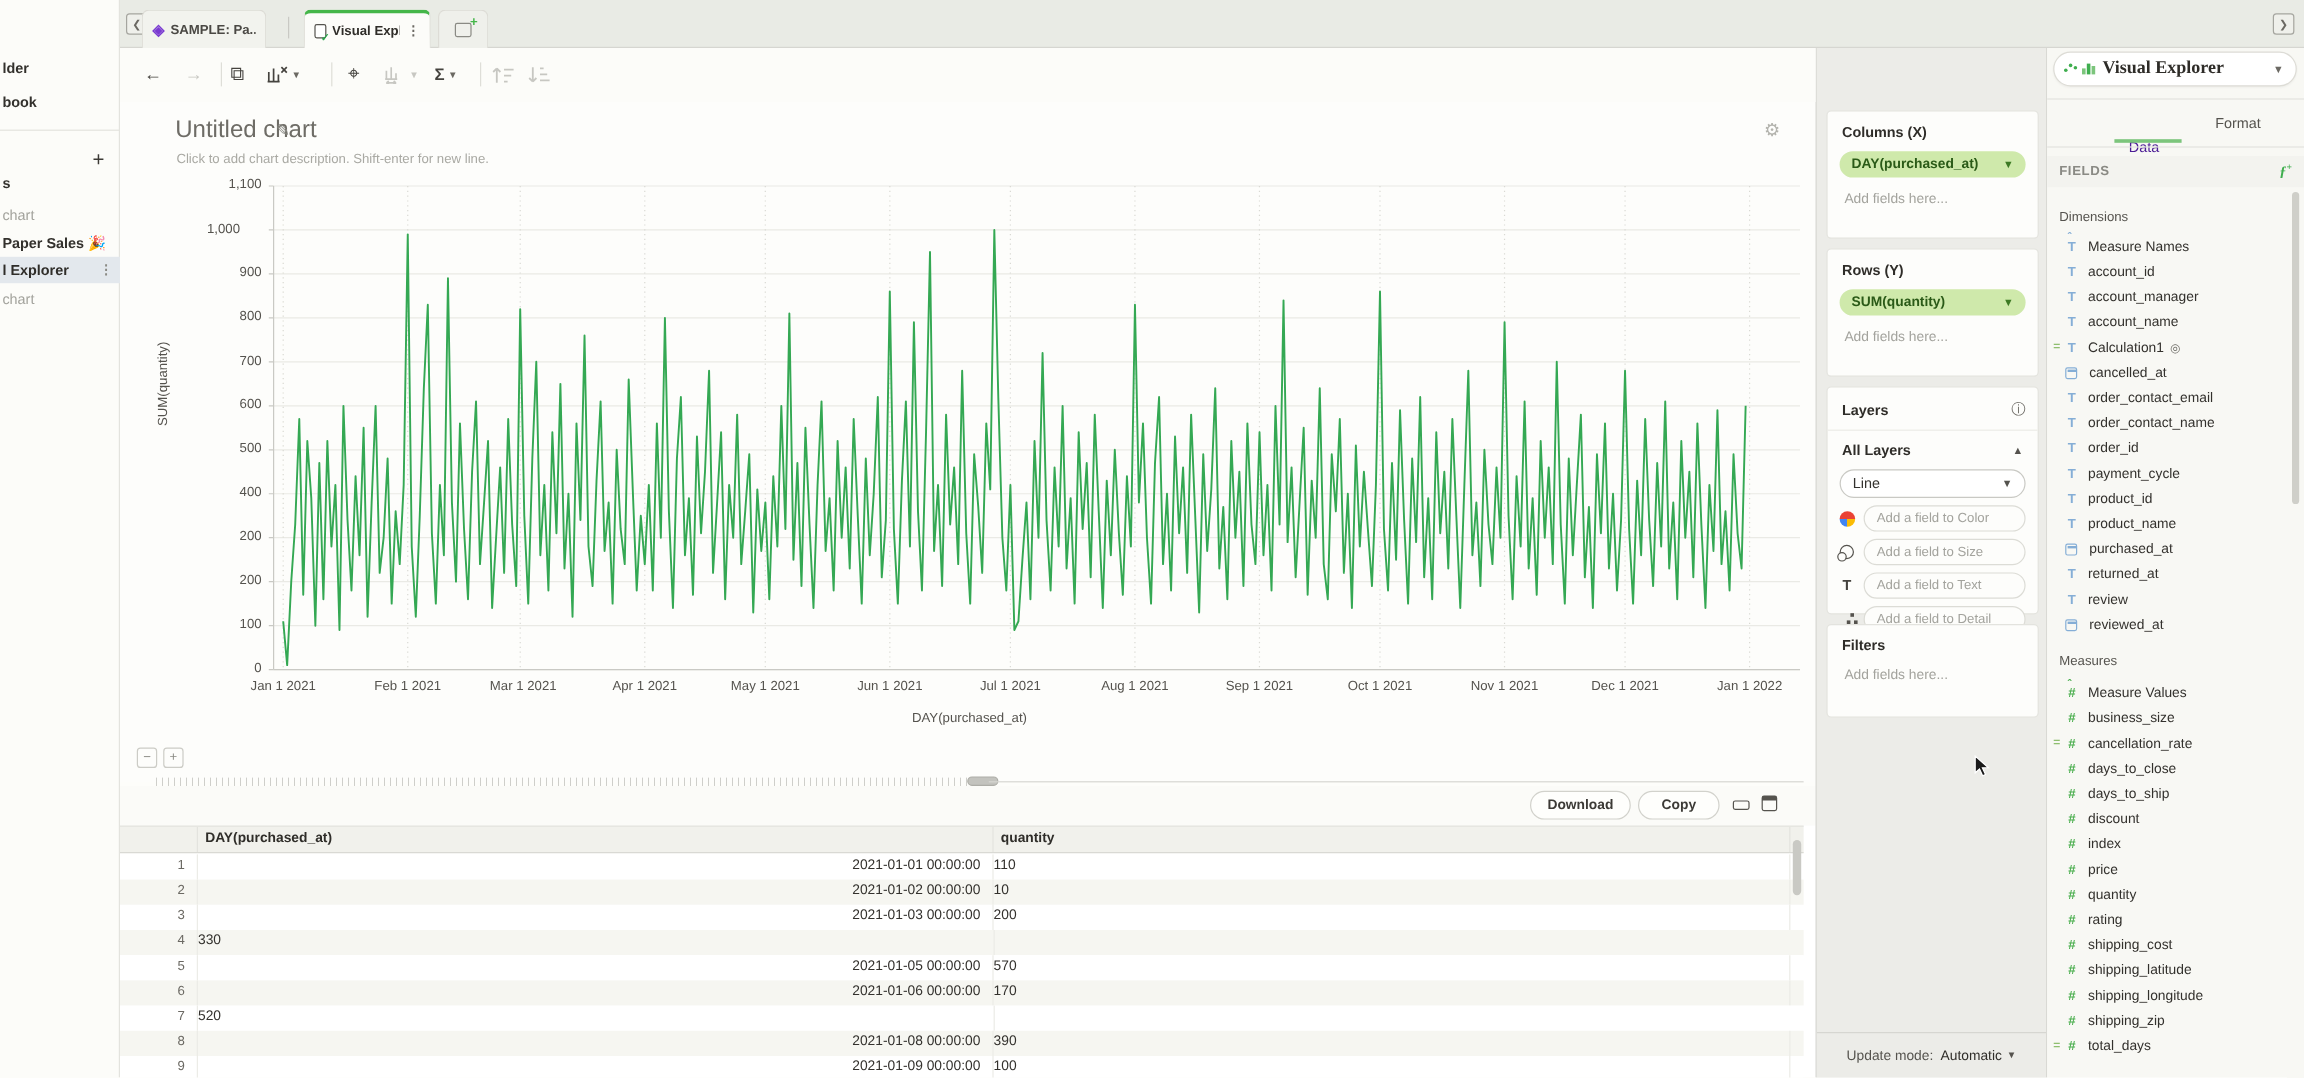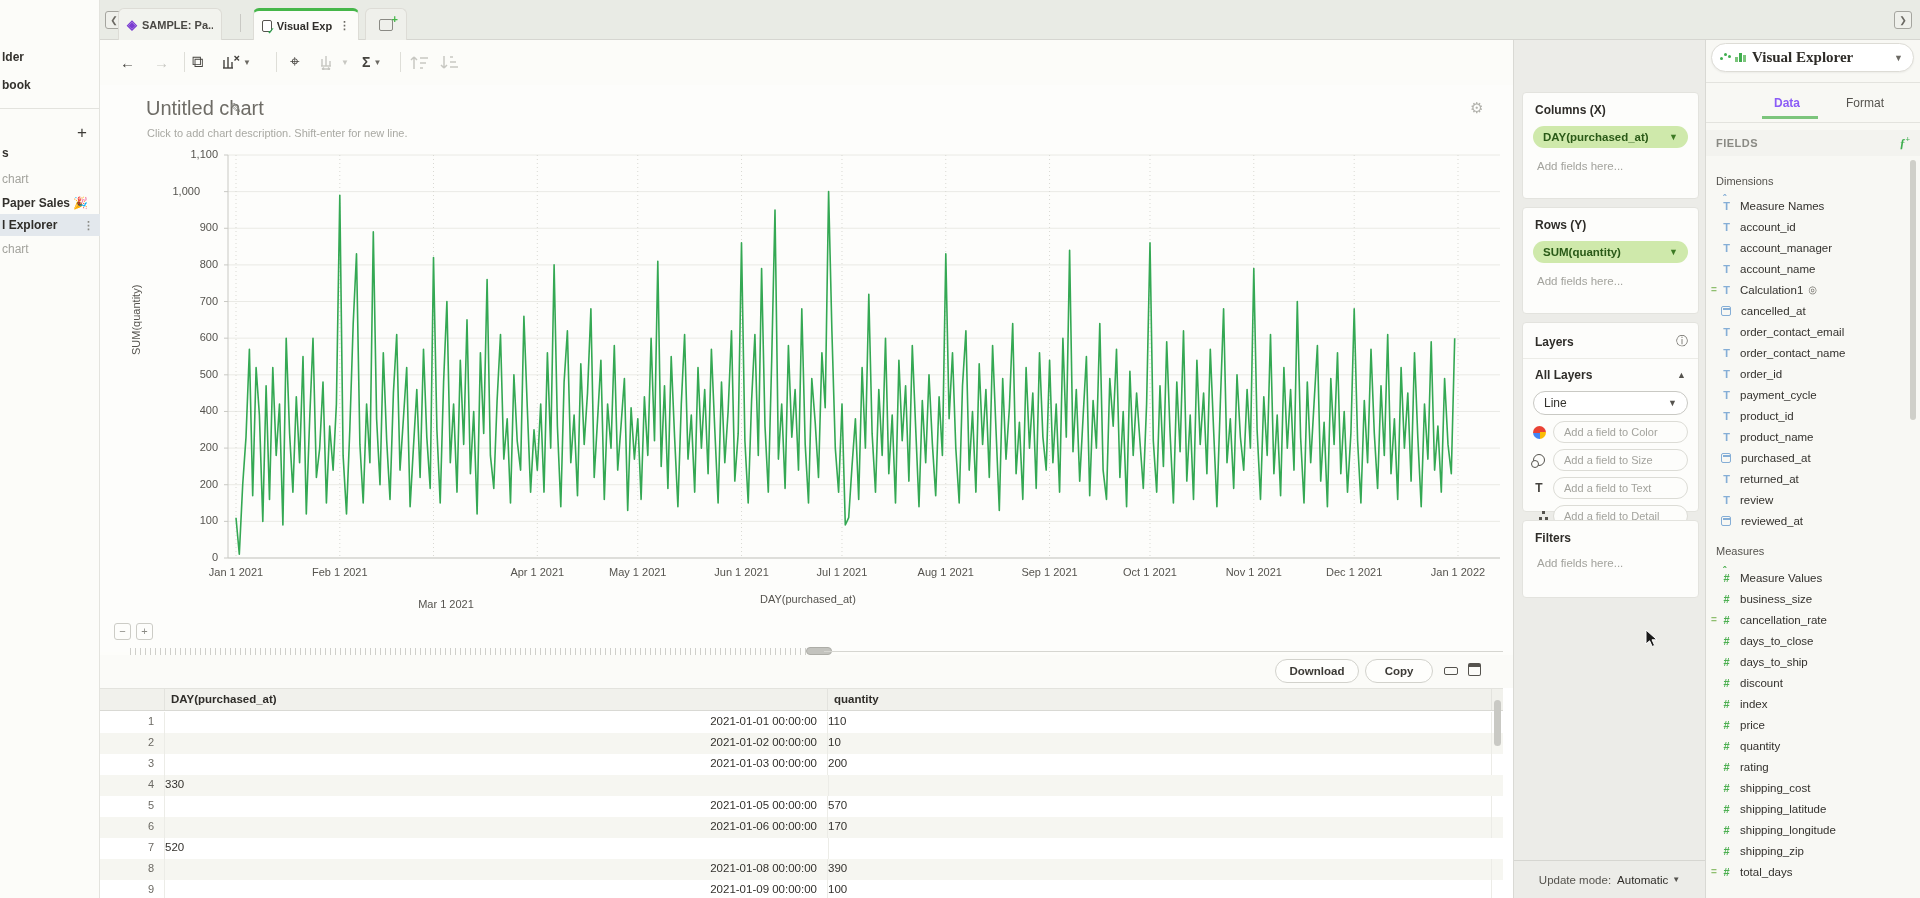--- a/index.html
+++ b/index.html
@@ -114,21 +114,21 @@
 .vx-name { font-family:"Liberation Serif", serif; font-weight:bold; font-size:15px; color:#2e2c28; margin-left:6px; }
 .vx-caret { margin-left:auto; font-size:9px; color:#6b6963; }
 .vx-ic1 { display:flex; align-items:flex-end; gap:1px; }
 .vx-ic1 i { display:block; width:3px; height:3px; border-radius:50%; background:#3fae4f; }
 .vx-ic1 i:nth-child(1){ margin-bottom:2px;} .vx-ic1 i:nth-child(2){ margin-bottom:6px;} .vx-ic1 i:nth-child(3){ margin-bottom:4px;}
 .vx-ic2 { display:flex; align-items:flex-end; gap:1px; margin-left:4px; }
 .vx-ic2 i { display:block; width:3px; background:#7cc57c; }
 .vx-ic2 i:nth-child(1){height:5px;} .vx-ic2 i:nth-child(2){height:9px; background:#3fae4f;} .vx-ic2 i:nth-child(3){height:7px;}
 .p2-sep1 { position:absolute; left:0; top:42px; width:100%; border-top:1px solid #e3e3de; }
 .p2-tab { position:absolute; top:56px; font-size:12px; }
-.tab-data { left:68px; font-weight:bold; color:#8b5cf6; }
+.tab-data { left:68px; font-weight:normal; color:#4c1d95;margin-top:20px; }
 .tab-format { left:140px; color:#55534e; }
 .data-underline { position:absolute; left:56px; top:76px; width:56px; border-top:3px solid #7cc57c; }
 .p2-sep2 { position:absolute; left:0; top:82px; width:100%; border-top:1px solid #e3e3de; }
 .fields-row { position:absolute; left:0; top:90px; width:100%; height:26px; background:#f3f3ef; display:flex; align-items:center; padding:0 10px; }
 .fields-label { font-size:11px; letter-spacing:.5px; color:#8a8a84; font-weight:bold; }
 .fx-icon { margin-left:auto; color:#3fae4f; font-size:12px; font-style:italic; font-family:"Liberation Serif", serif; font-weight:bold; }
 .fx-icon sup { font-size:8px; font-style:normal; }
 .sec-label { position:absolute; left:10px; font-size:11px; color:#55534e; }
 .field-row { position:absolute; left:0; width:200px; height:21px; display:flex; align-items:center; padding-left:14px; font-size:11.5px; color:#33312d; }
 .fi { width:13px; margin-right:7px; text-align:center; flex:none; }
@@ -290,21 +290,21 @@
       <line x1="1031.7753424657535" y1="5" x2="1031.7753424657535" y2="408" stroke="#d9d9d3" stroke-width="1" stroke-dasharray="1,3"></line>
       <line x1="1132.2136986301368" y1="5" x2="1132.2136986301368" y2="408" stroke="#d9d9d3" stroke-width="1" stroke-dasharray="1,3"></line>
       <line x1="1236" y1="5" x2="1236" y2="408" stroke="#d9d9d3" stroke-width="1" stroke-dasharray="1,3"></line>
       <line x1="6" y1="5" x2="6" y2="408" stroke="#c9c9c4" stroke-width="1"></line>
       <line x1="6" y1="408" x2="1278" y2="408" stroke="#c9c9c4" stroke-width="1"></line>
       <polyline points="14.0,367.7 17.3,404.3 20.7,334.7 24.0,287.1 27.4,199.2 30.7,345.7 34.1,217.5 37.4,265.1 40.8,371.4 44.1,235.8 47.5,349.4 50.8,217.5 54.2,305.4 57.5,254.1 60.9,375.0 64.2,188.2 67.6,283.4 70.9,342.1 74.3,246.8 77.6,312.7 81.0,206.5 84.3,364.0 87.7,268.8 91.0,188.2 94.4,327.4 97.7,298.1 101.0,232.1 104.4,353.0 107.7,276.1 111.1,320.1 114.4,254.1 117.8,45.3 121.1,305.4 124.5,364.0 127.8,279.8 131.2,173.5 134.5,103.9 137.9,294.4 141.2,353.0 144.6,254.1 147.9,312.7 151.3,81.9 154.6,268.8 158.0,334.7 161.3,202.8 164.7,290.8 168.0,349.4 171.4,243.1 174.7,184.5 178.0,320.1 181.4,268.8 184.7,217.5 188.1,356.7 191.4,298.1 194.8,239.5 198.1,327.4 201.5,199.2 204.8,287.1 208.2,338.4 211.5,107.6 214.9,279.8 218.2,353.0 221.6,232.1 224.9,151.5 228.3,312.7 231.6,254.1 235.0,342.1 238.3,210.2 241.7,294.4 245.0,169.9 248.4,323.7 251.7,261.5 255.1,364.0 258.4,202.8 261.7,283.4 265.1,129.6 268.4,305.4 271.8,338.4 275.1,250.5 278.5,184.5 281.8,309.1 285.2,268.8 288.5,353.0 291.9,224.8 295.2,290.8 298.6,320.1 301.9,166.2 305.3,257.8 308.6,342.1 312.0,279.8 315.3,320.1 318.7,254.1 322.0,342.1 325.4,202.8 328.7,298.1 332.1,114.9 335.4,276.1 338.8,356.7 342.1,232.1 345.4,180.9 348.8,312.7 352.1,265.1 355.5,345.7 358.8,213.8 362.2,294.4 365.5,243.1 368.9,158.9 372.2,327.4 375.6,268.8 378.9,210.2 382.3,349.4 385.6,254.1 389.0,298.1 392.3,195.5 395.7,320.1 399.0,276.1 402.4,228.5 405.7,360.4 409.1,257.8 412.4,309.1 415.8,268.8 419.1,349.4 422.4,246.8 425.8,305.4 429.1,188.2 432.5,290.8 435.8,111.2 439.2,316.4 442.5,235.8 445.9,338.4 449.2,206.5 452.6,287.1 455.9,356.7 459.3,254.1 462.6,184.5 466.0,309.1 469.3,265.1 472.7,342.1 476.0,217.5 479.4,298.1 482.7,239.5 486.1,323.7 489.4,199.2 492.8,279.8 496.1,353.0 499.5,232.1 502.8,312.7 506.1,261.5 509.5,180.9 512.8,331.1 516.2,283.4 519.5,92.9 522.9,290.8 526.2,353.0 529.6,250.5 532.9,184.5 536.3,305.4 539.6,118.6 543.0,276.1 546.3,342.1 549.7,210.2 553.0,60.0 556.4,309.1 559.7,254.1 563.1,338.4 566.4,195.5 569.8,287.1 573.1,239.5 576.5,320.1 579.8,158.9 583.2,294.4 586.5,353.0 589.8,228.5 593.2,272.4 596.5,327.4 599.9,202.8 603.2,257.8 606.6,41.6 609.9,180.9 613.3,298.1 616.6,342.1 620.0,254.1 623.3,375.0 626.7,367.7 630.0,316.4 633.4,268.8 636.7,349.4 640.1,217.5 643.4,298.1 646.8,144.2 650.1,283.4 653.5,342.1 656.8,239.5 660.2,305.4 663.5,188.2 666.8,323.7 670.2,265.1 673.5,353.0 676.9,210.2 680.2,290.8 683.6,235.8 686.9,331.1 690.3,195.5 693.6,276.1 697.0,356.7 700.3,250.5 703.7,312.7 707.0,224.8 710.4,294.4 713.7,345.7 717.1,246.8 720.4,305.4 723.8,103.9 727.1,268.8 730.5,202.8 733.8,298.1 737.2,353.0 740.5,235.8 743.9,180.9 747.2,320.1 750.5,261.5 753.9,342.1 757.2,213.8 760.6,294.4 763.9,239.5 767.3,327.4 770.6,195.5 774.0,279.8 777.3,360.4 780.7,228.5 784.0,309.1 787.4,257.8 790.7,173.5 794.1,323.7 797.4,272.4 800.8,349.4 804.1,217.5 807.5,298.1 810.8,243.1 814.2,338.4 817.5,202.8 820.9,287.1 824.2,320.1 827.6,210.2 830.9,312.7 834.2,254.1 837.6,342.1 840.9,188.2 844.3,287.1 847.6,100.3 851.0,301.8 854.3,239.5 857.7,331.1 861.0,268.8 864.4,206.5 867.7,345.7 871.1,250.5 874.4,298.1 877.8,173.5 881.1,320.1 884.5,349.4 887.8,228.5 891.2,276.1 894.5,199.2 897.9,327.4 901.2,261.5 904.6,356.7 907.9,221.2 911.2,305.4 914.6,243.1 917.9,290.8 921.3,338.4 924.6,254.1 928.0,92.9 931.3,290.8 934.7,342.1 938.0,235.8 941.4,316.4 944.7,191.8 948.1,283.4 951.4,353.0 954.8,232.1 958.1,301.8 961.5,180.9 964.8,331.1 968.2,265.1 971.5,349.4 974.9,210.2 978.2,294.4 981.6,243.1 984.9,323.7 988.3,199.2 991.6,279.8 994.9,356.7 998.3,254.1 1001.6,158.9 1005.0,312.7 1008.3,268.8 1011.7,338.4 1015.0,224.8 1018.4,287.1 1021.7,320.1 1025.1,239.5 1028.4,298.1 1031.8,118.6 1035.1,279.8 1038.5,349.4 1041.8,246.8 1045.2,305.4 1048.5,184.5 1051.9,323.7 1055.2,265.1 1058.6,345.7 1061.9,217.5 1065.3,298.1 1068.6,239.5 1072.0,320.1 1075.3,151.5 1078.6,287.1 1082.0,353.0 1085.3,232.1 1088.7,312.7 1092.0,254.1 1095.4,195.5 1098.7,331.1 1102.1,272.4 1105.4,356.7 1108.8,228.5 1112.1,294.4 1115.5,202.8 1118.8,323.7 1122.2,261.5 1125.5,342.1 1128.9,283.4 1132.2,158.9 1135.6,290.8 1138.9,353.0 1142.3,250.5 1145.6,312.7 1149.0,199.2 1152.3,283.4 1155.6,338.4 1159.0,235.8 1162.3,305.4 1165.7,184.5 1169.0,323.7 1172.4,268.8 1175.7,349.4 1179.1,217.5 1182.4,298.1 1185.8,243.1 1189.1,331.1 1192.5,202.8 1195.8,287.1 1199.2,356.7 1202.5,254.1 1205.9,309.1 1209.2,191.8 1212.6,320.1 1215.9,276.1 1219.3,342.1 1222.6,228.5 1226.0,294.4 1229.3,323.7 1232.7,188.2" fill="none" stroke="#34a853" stroke-width="1.6" stroke-linejoin="round"></polyline>
     </svg>
   <div id="x-ticks">
       <div class="xtick" style="left: 91px;">Jan 1 2021</div>
       <div class="xtick" style="left: 194.786px;">Feb 1 2021</div>
-      <div class="xtick" style="left: 301px; margin-top: 32px;">Mar 1 2021</div>
+      <div class="xtick" style="left: 291px;">Mar 1 2021</div>
       <div class="xtick" style="left: 392.315px;">Apr 1 2021</div>
       <div class="xtick" style="left: 492.753px;">May 1 2021</div>
       <div class="xtick" style="left: 596.54px;">Jun 1 2021</div>
       <div class="xtick" style="left: 696.978px;">Jul 1 2021</div>
       <div class="xtick" style="left: 800.764px;">Aug 1 2021</div>
       <div class="xtick" style="left: 904.551px;">Sep 1 2021</div>
       <div class="xtick" style="left: 1004.99px;">Oct 1 2021</div>
       <div class="xtick" style="left: 1108.78px;">Nov 1 2021</div>
       <div class="xtick" style="left: 1209.21px;">Dec 1 2021</div>
       <div class="xtick" style="left: 1313px;">Jan 1 2022</div>

